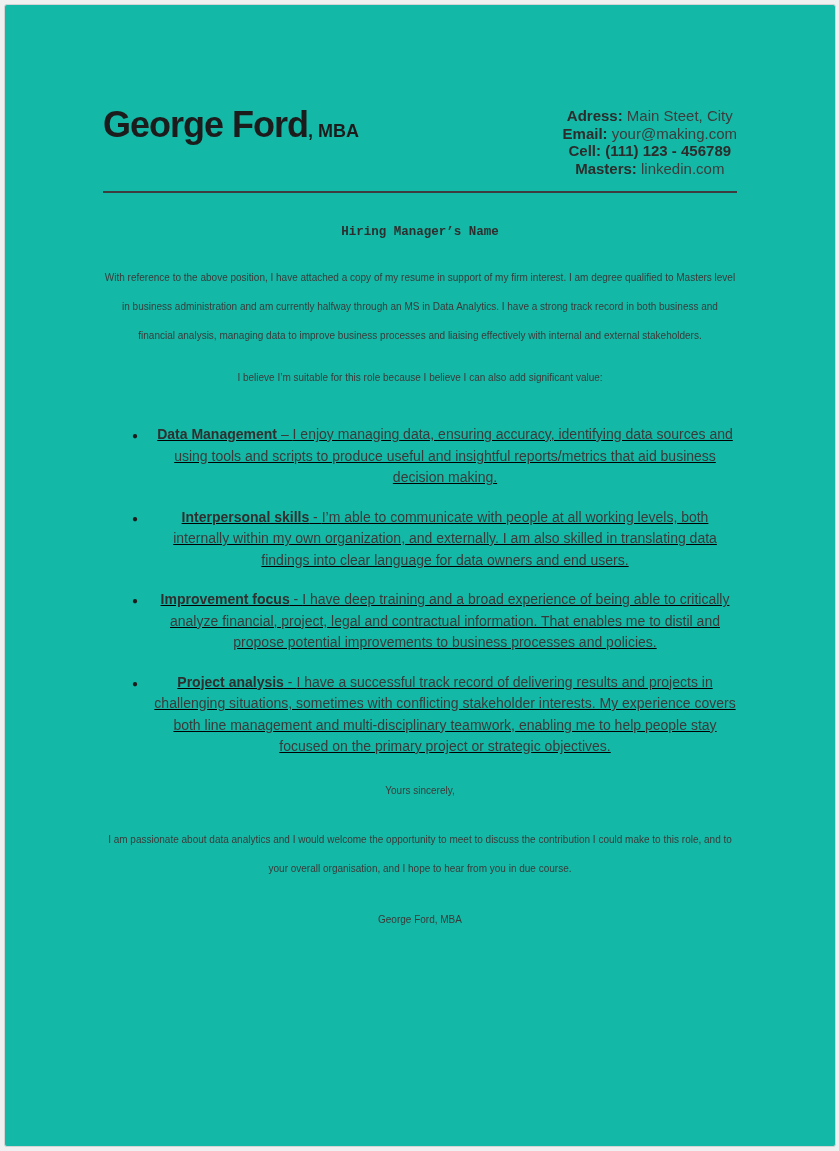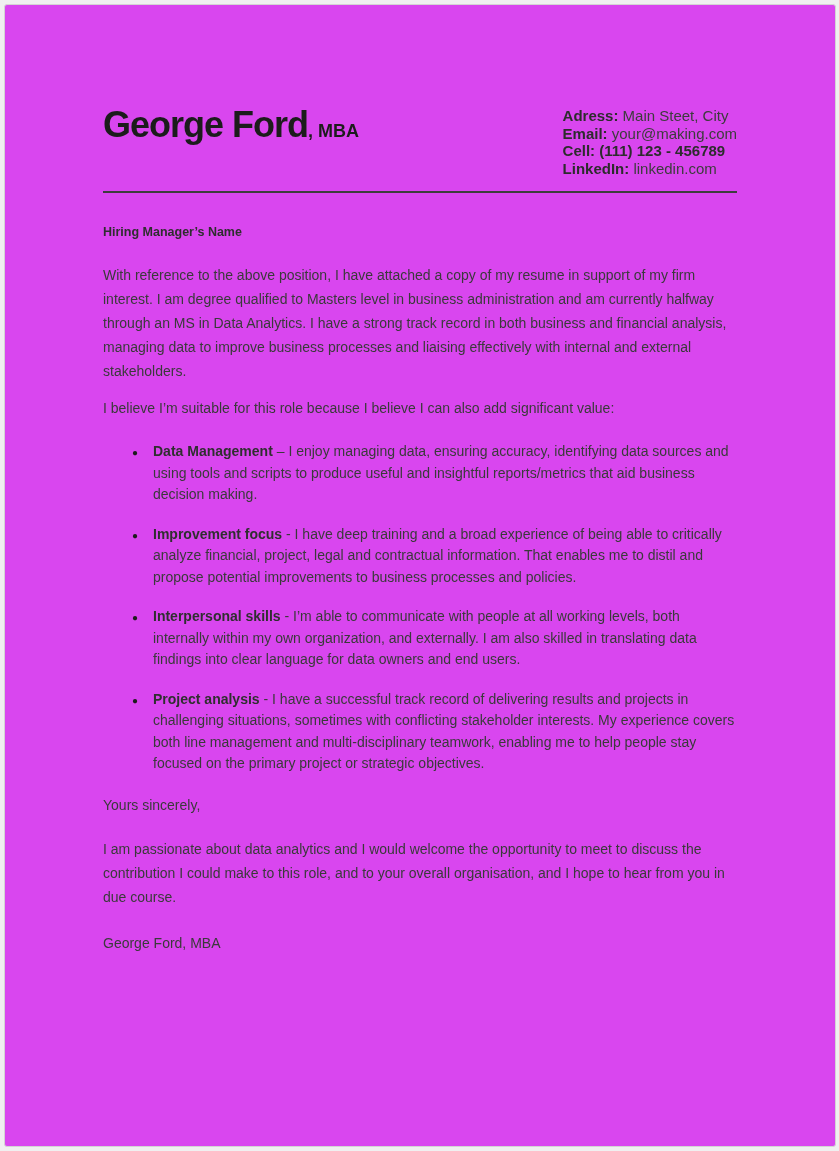--- a/index.html
+++ b/index.html
@@ -7,25 +7,26 @@
     width: 839px;
     font-family: "Liberation Sans", "DejaVu Sans", sans-serif;
   }
   body {
     background: #f0f0f0;
     padding: 4px 3px 4px 4px;
   }
   .page {
     width: 832px;
     height: 1143px;
-    background: #d946ef;
+    background: #14b8a6;
     border: 1px solid #d4d4d4;
     border-radius: 3px;
     padding: 100px 98px 0 98px;
     overflow: hidden;
+    text-align: center;
   }
   
   .header {
     display: flex;
     justify-content: space-between;
     align-items: flex-start;
   }
   .name-line {
     font-size: 36px;
     font-weight: 700;
@@ -59,36 +60,38 @@
     margin-top: 14px;
     border-bottom: 2px solid #3d3d3d;
   }
   
   .recipient {
     margin-top: 30px;
     font-size: 12.5px;
     font-weight: 700;
     line-height: 19px;
     color: #2e2e2e;
+    font-family: Liberation Mono, monospace;
   }
   .salutation {
     margin-top: 44px;
     font-size: 14px;
     color: #3a3a3a;
   }
   .para {
     margin-top: 21px;
-    font-size: 14px;
-    line-height: 24px;
+    font-size: 10px;
+    line-height: 29px;
     color: #3a3a3a;
   }
   .lead-in { margin-top: 13px; }
   ul.points {
-    margin-top: 21px;
+    margin-top: 32px;
     list-style: none;
+    text-decoration: underline;
   }
   ul.points li {
     position: relative;
     margin: 0 0 18px 0;
     padding-left: 50px;
     font-size: 14px;
     line-height: 21.5px;
     color: #3a3a3a;
   }
   ul.points li::before {
@@ -113,39 +116,39 @@
 <div class="page">
 
   <div class="header">
     <div>
       <div class="name-line"><span>George Ford</span><span class="name-credentials">, MBA</span></div>
     </div>
     <div class="contact-block">
       <div class="contact-row"><b>Adress:</b><span> Main Steet, City</span></div>
       <div class="contact-row"><b>Email:</b><span> your@making.com</span></div>
       <div class="contact-row all-bold"><b>Cell:</b><span> (111) 123 - 456789</span></div>
-      <div class="contact-row"><b>LinkedIn:</b><span> linkedin.com</span></div>
+      <div class="contact-row"><b>Masters:</b><span> linkedin.com</span></div>
     </div>
   </div>
 
   <div class="divider"></div>
 
   <div class="recipient">
     <div>Hiring Manager’s Name</div>
   </div>
 
 
   <p class="para">With reference to the above position, I have attached a copy of my resume in support of my firm interest. I am degree qualified to Masters level in business administration and am currently halfway through an MS in Data Analytics. I have a strong track record in both business and financial analysis, managing data to improve business processes and liaising effectively with internal and external stakeholders.</p>
 
   <p class="para lead-in">I believe I’m suitable for this role because I believe I can also add significant value:</p>
 
   <ul class="points">
     <li><span class="term">Data Management</span><span> – </span><span>I enjoy managing data, ensuring accuracy, identifying data sources and using tools and scripts to produce useful and insightful reports/metrics that aid business decision making.</span></li>
+    <li><span class="term">Interpersonal skills</span><span> - </span><span>I’m able to communicate with people at all working levels, both internally within my own organization, and externally. I am also skilled in translating data findings into clear language for data owners and end users.</span></li>
     <li><span class="term">Improvement focus</span><span> - </span><span>I have deep training and a broad experience of being able to critically analyze financial, project, legal and contractual information. That enables me to distil and propose potential improvements to business processes and policies.</span></li>
-    <li><span class="term">Interpersonal skills</span><span> - </span><span>I’m able to communicate with people at all working levels, both internally within my own organization, and externally. I am also skilled in translating data findings into clear language for data owners and end users.</span></li>
     <li><span class="term">Project analysis</span><span> - </span><span>I have a successful track record of delivering results and projects in challenging situations, sometimes with conflicting stakeholder interests. My experience covers both line management and multi-disciplinary teamwork, enabling me to help people stay focused on the primary project or strategic objectives.</span></li>
   </ul>
 
   <p class="para valediction">Yours sincerely,</p>
 
   <p class="para closing">I am passionate about data analytics and I would welcome the opportunity to meet to discuss the contribution I could make to this role, and to your overall organisation, and I hope to hear from you in due course.</p>
 
   <p class="para signature">George Ford, MBA</p>
 
 </div>

